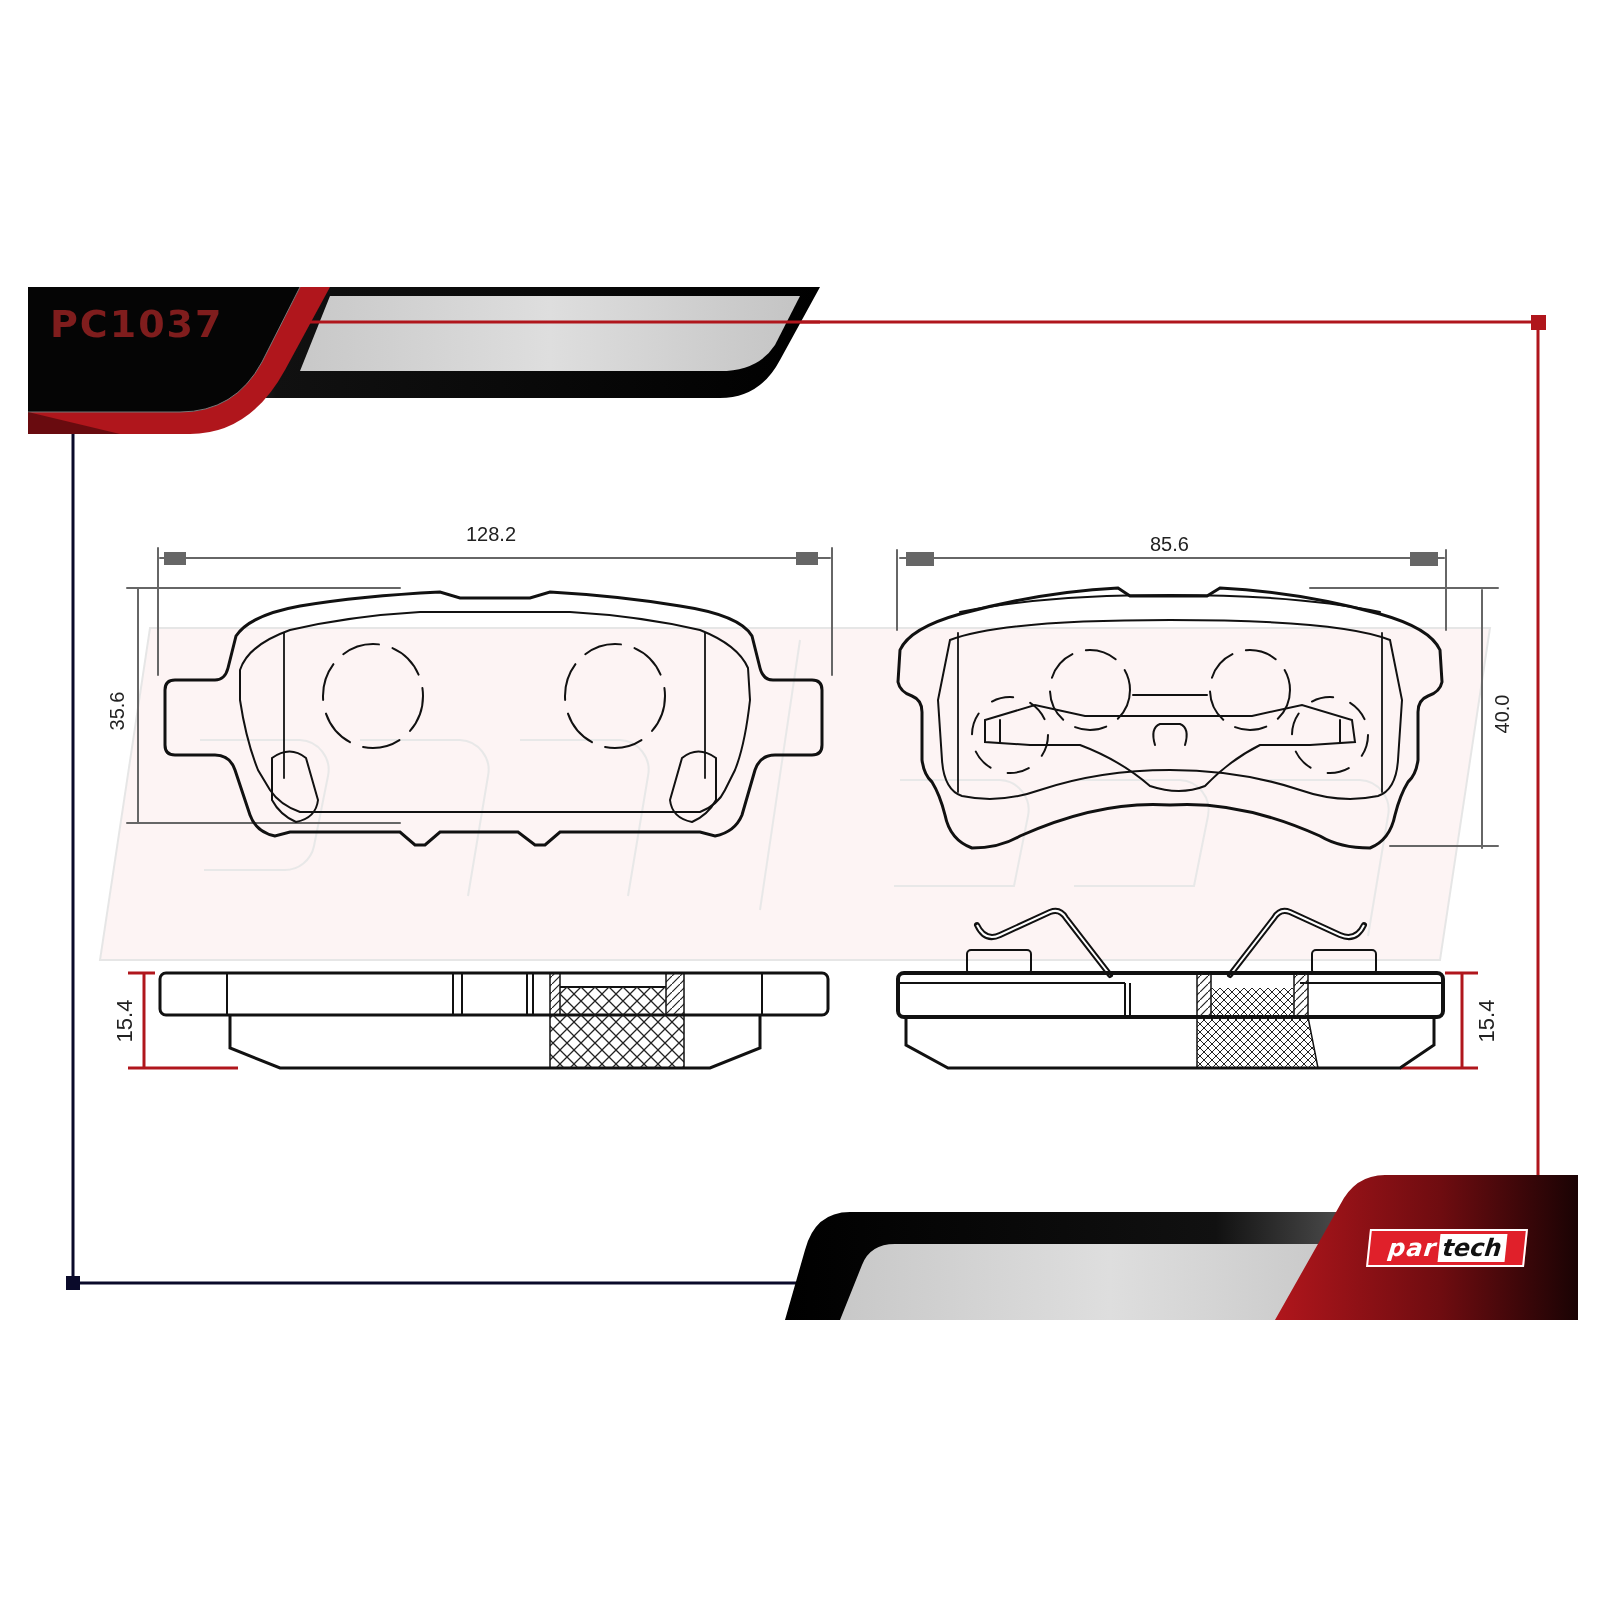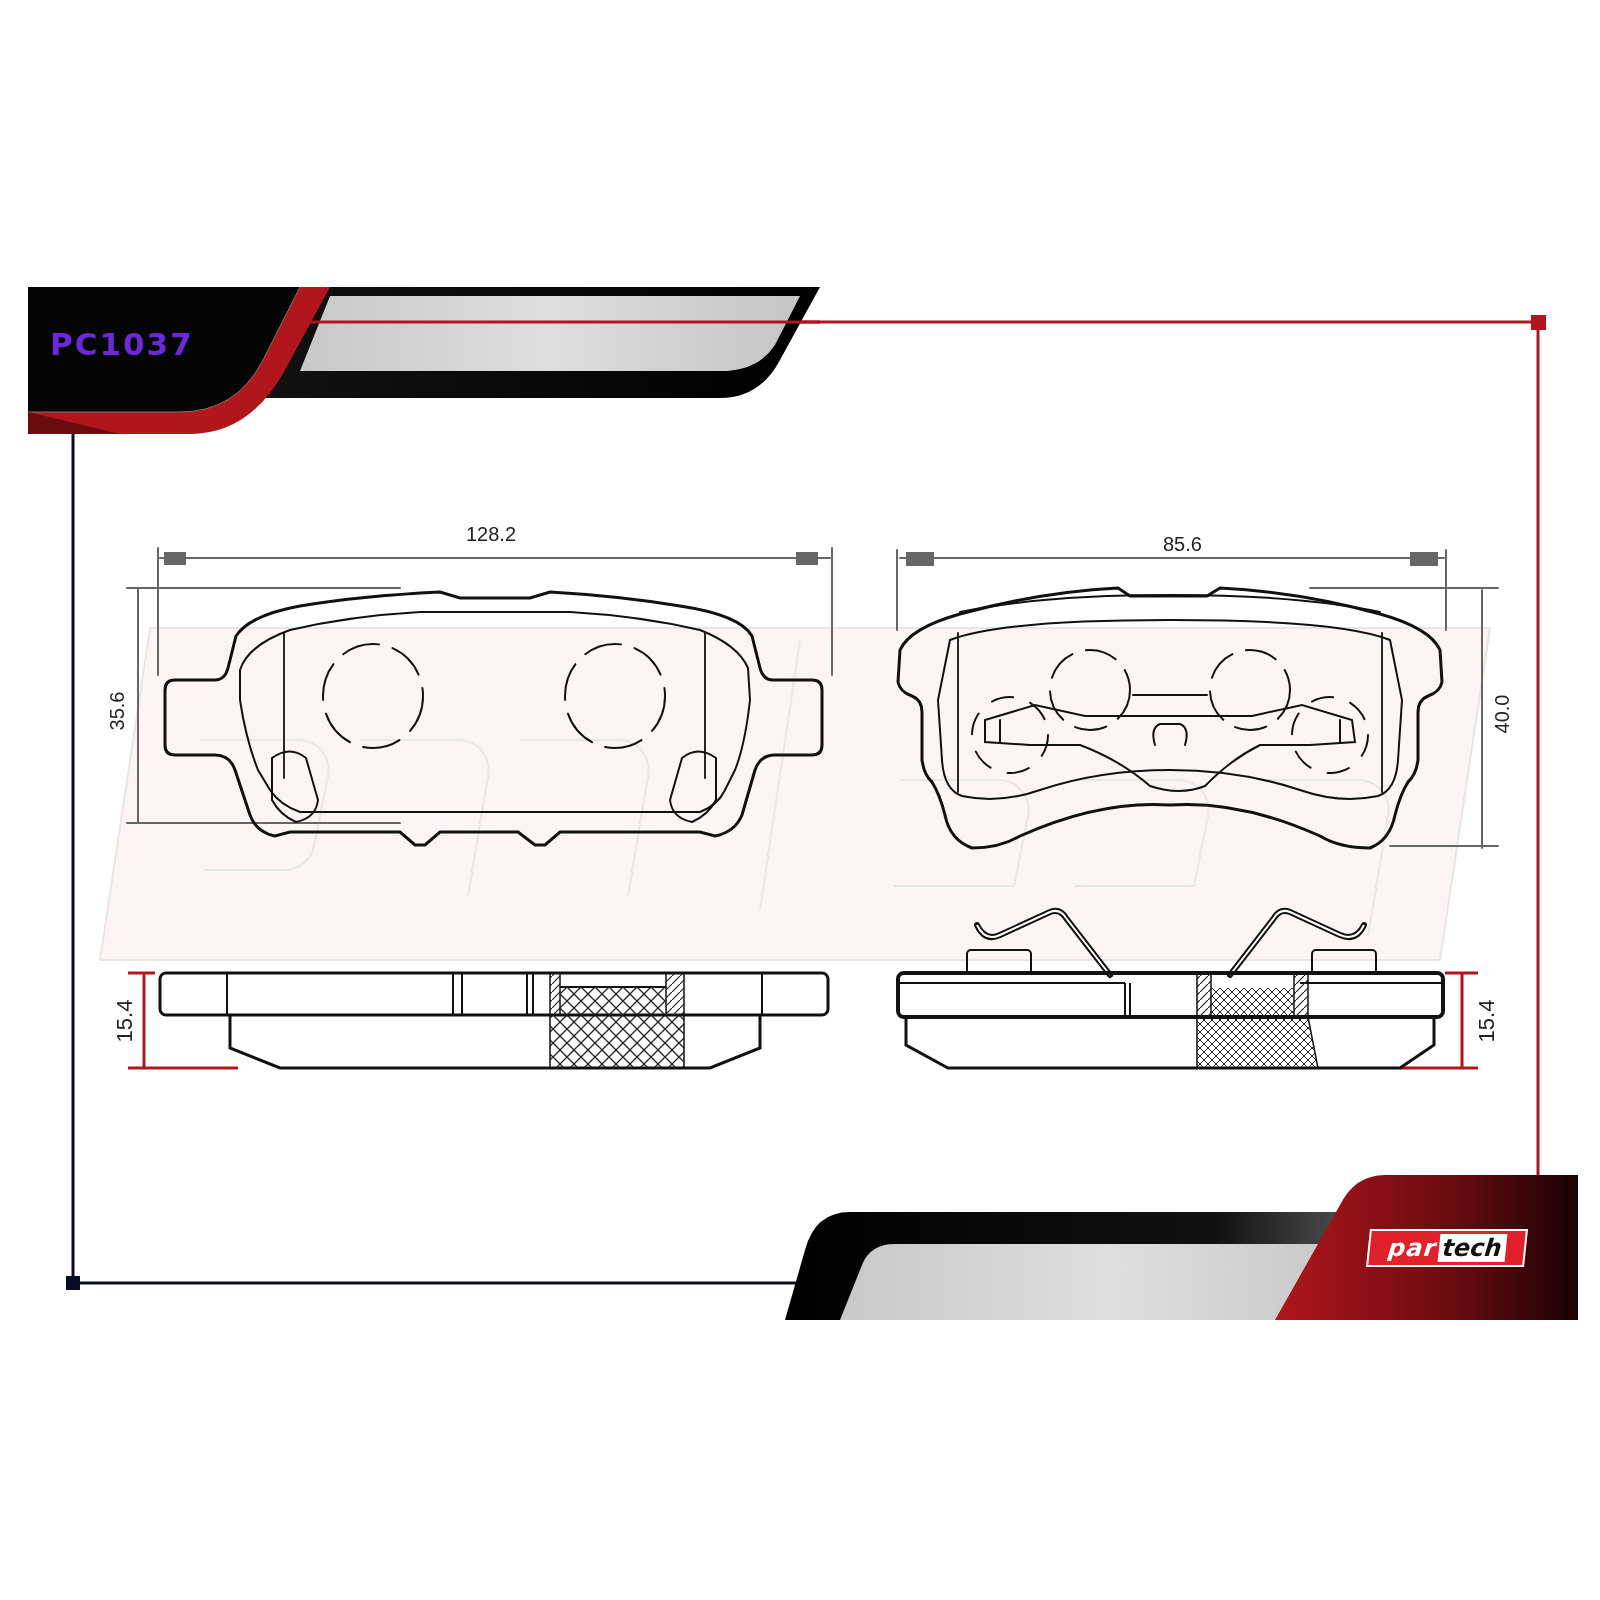--- a/index.html
+++ b/index.html
@@ -1,22 +1,22 @@
 <!DOCTYPE html>
 <html><head>
 <meta charset="utf-8">
 <style>
   html, body { margin: 0; padding: 0; background: #ffffff; }
   body { width: 1600px; height: 1600px; position: relative; overflow: hidden;
          font-family: "Liberation Sans", sans-serif; }
   .canvas { position: absolute; left: 0; top: 0; width: 1600px; height: 1600px; }
   .part-code {
-    position: absolute; left: 50px; top: 324px; width: 200px; height: 40px;
-    color: #6d28d9; font-family: "DejaVu Sans", sans-serif; font-weight: bold;
-    font-size: 31px; letter-spacing: 2px; line-height: 40px;
+    position: absolute; left: 50px; top: 304px; width: 200px; height: 40px;
+    color: #7f1d1d; font-family: "DejaVu Sans", sans-serif; font-weight: bold;
+    font-size: 38px; letter-spacing: 2px; line-height: 40px;
   }
   .brand-badge {
     position: absolute; left: 1368px; top: 1229px; width: 158px; height: 38px;
     background: #e0202a; border: 2px solid #ffffff; box-sizing: border-box;
     display: flex; align-items: center; justify-content: center;
     transform: skewX(-6deg);
   }
   .brand-par { color: #ffffff; font-family: "DejaVu Sans", sans-serif; font-weight: bold;
     font-style: italic; font-size: 24px; letter-spacing: 1px; }
   .brand-tech { color: #111; background: #ffffff; font-family: "DejaVu Sans", sans-serif;
@@ -200,20 +200,20 @@
     <path d="M1197 1017 L1197 1068 L1318 1068 L1308 1017 Z" fill="url(#crossFine)" stroke-width="1.5"></path>
   </g>
 </svg>
 
 <div class="part-code">PC1037</div>
 
 <div class="dim" style="left:466px; top:523px;">128.2</div>
 <div class="dim rot" style="left:98px; top:700px;">35.6</div>
 <div class="dim rot" style="left:104px; top:1010px; font-size:22px;">15.4</div>
 
-<div class="dim" style="left:1150px; top:533px;margin-left:13px;">85.6</div>
+<div class="dim" style="left:1150px; top:533px;">85.6</div>
 <div class="dim rot" style="left:1483px; top:703px;">40.0</div>
 <div class="dim rot" style="left:1466px; top:1010px; font-size:22px;">15.4</div>
 
 <div class="brand-badge">
   <span class="brand-par">par</span>
   <span class="brand-tech">tech</span>
 </div>
 
 </body></html>

